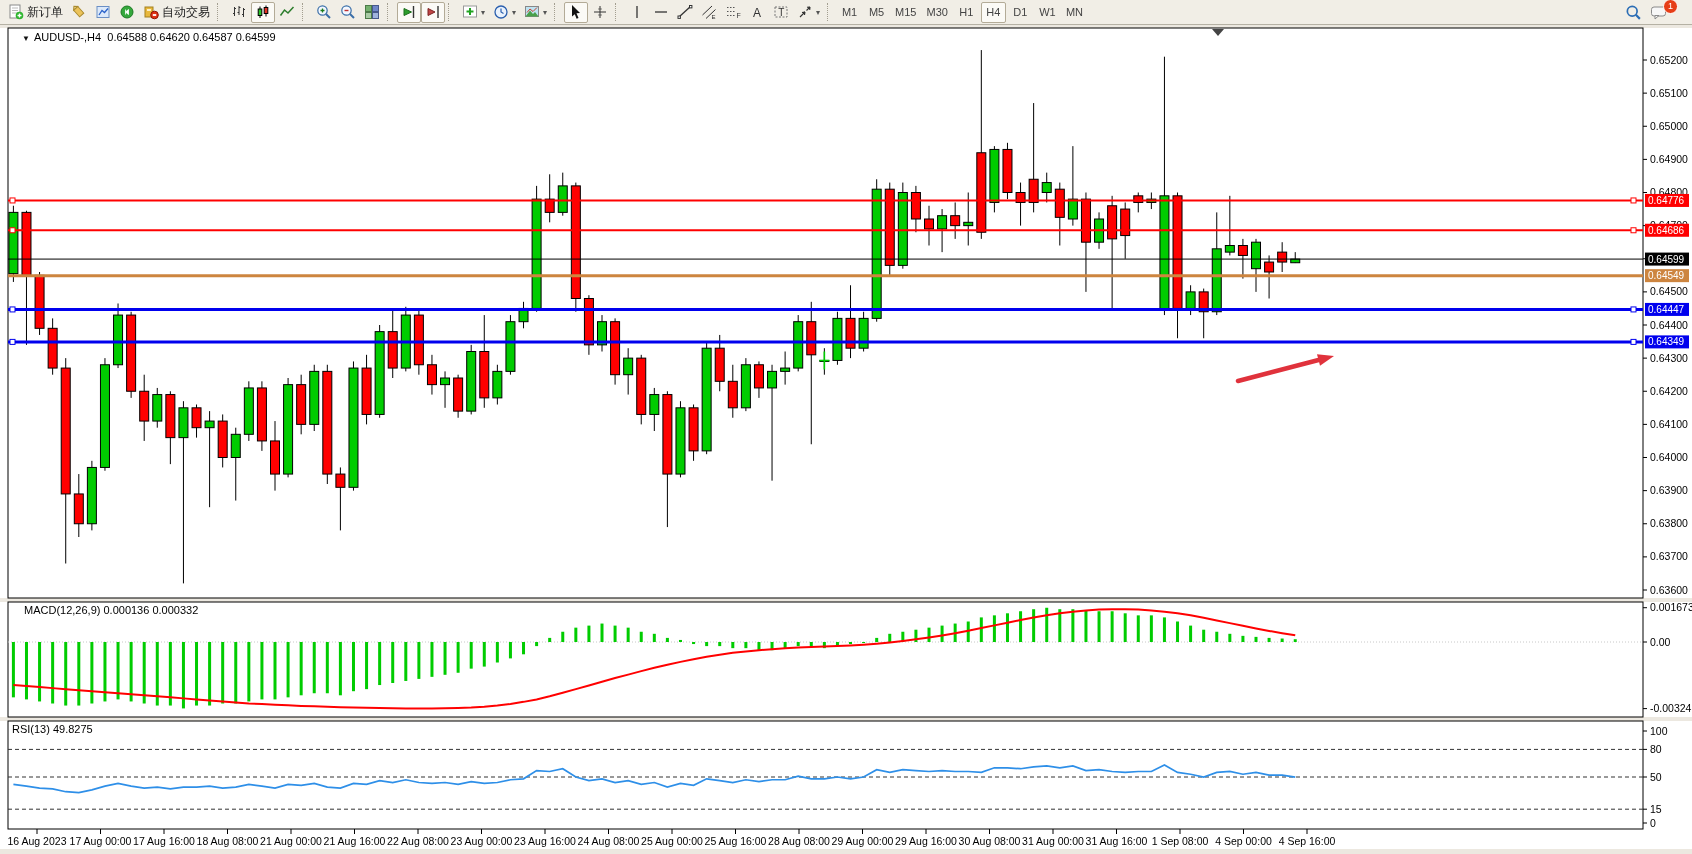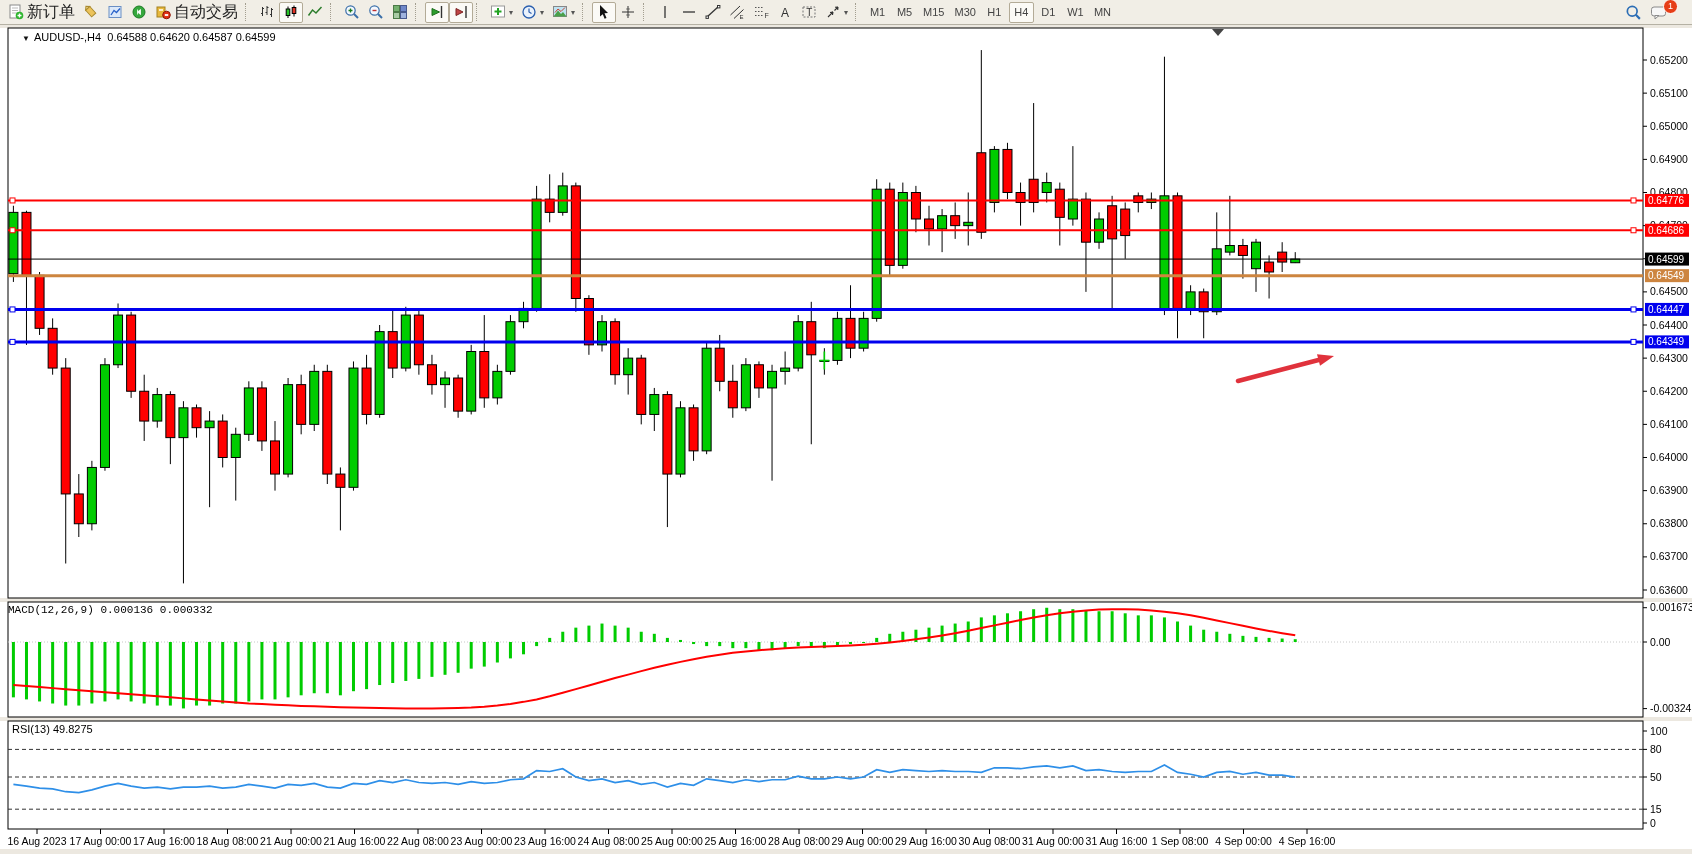--- a/index.html
+++ b/index.html
@@ -7,21 +7,21 @@
   #stage{position:relative;width:1692px;height:854px;}
   #chart-svg{position:absolute;left:0;top:0;}
   
   .toolbar{position:absolute;left:0;top:0;width:1692px;height:25px;background:#f1eee6;
     border-bottom:1px solid #b5b1a4;display:flex;align-items:center;padding-left:4px;box-sizing:border-box;z-index:5;}
   .tbtn{height:21px;min-width:23px;display:flex;align-items:center;justify-content:center;gap:3px;
     padding:0 3px;border:1px solid transparent;border-radius:2px;font-size:12px;color:#222;box-sizing:border-box;}
   .tbtn.active{background:#fbfaf6;border-color:#b3ab97;}
   .tf{font-size:11px;color:#444;min-width:25px;}
   .sep{width:6px;height:18px;border-left:1px dotted #a39e90;margin:0 3px 0 3px;}
-  .cn{font-size:16px;white-space:nowrap;}
+  .cn{font-size:12px;white-space:nowrap;}
   .spacer{flex:1;}
   .caret{font-size:8px;color:#555;}
   .chatwrap{position:relative;}
   .badge{position:absolute;top:-4px;right:-7px;background:#e63d17;color:#fff;border-radius:50%;
     width:13px;height:13px;font-size:9px;display:flex;align-items:center;justify-content:center;border:1px solid #fff;}
   
   .pane-label{position:absolute;font-size:11px;color:#000;z-index:3;white-space:nowrap;}
   .tri{font-size:8px;color:#111;margin-right:4px;}
 </style>
 </head>
@@ -708,15 +708,15 @@
       <polygon points="1212,29 1224,29 1218,36" fill="#444"></polygon>
       <g>
         <line x1="1238" y1="381" x2="1322.3873091857063" y2="359.02413823288896" stroke="#E0323C" stroke-width="4.5" stroke-linecap="round"></line>
         <polygon points="1334,356 1320.028481364053,365.83852971766544 1317.004343131164,354.2258389033718" fill="#E0323C"></polygon>
       </g>
     </svg>
 
   <div class="pane-label" style="left:22px;top:31px;">
     <span class="tri">▼</span><span>AUDUSD-,H4</span>&nbsp;&nbsp;<span>0.64588 0.64620 0.64587 0.64599</span>
   </div>
-  <div class="pane-label" style="left:8px;top:604px;font-family:Liberation Mono, monospace;">MACD(12,26,9) 0.000136 0.000332</div>
+  <div class="pane-label" style="left:24px;top:604px;">MACD(12,26,9) 0.000136 0.000332</div>
   <div class="pane-label" style="left:12px;top:723px;">RSI(13) 49.8275</div>
 </div>
 
 </body></html>

